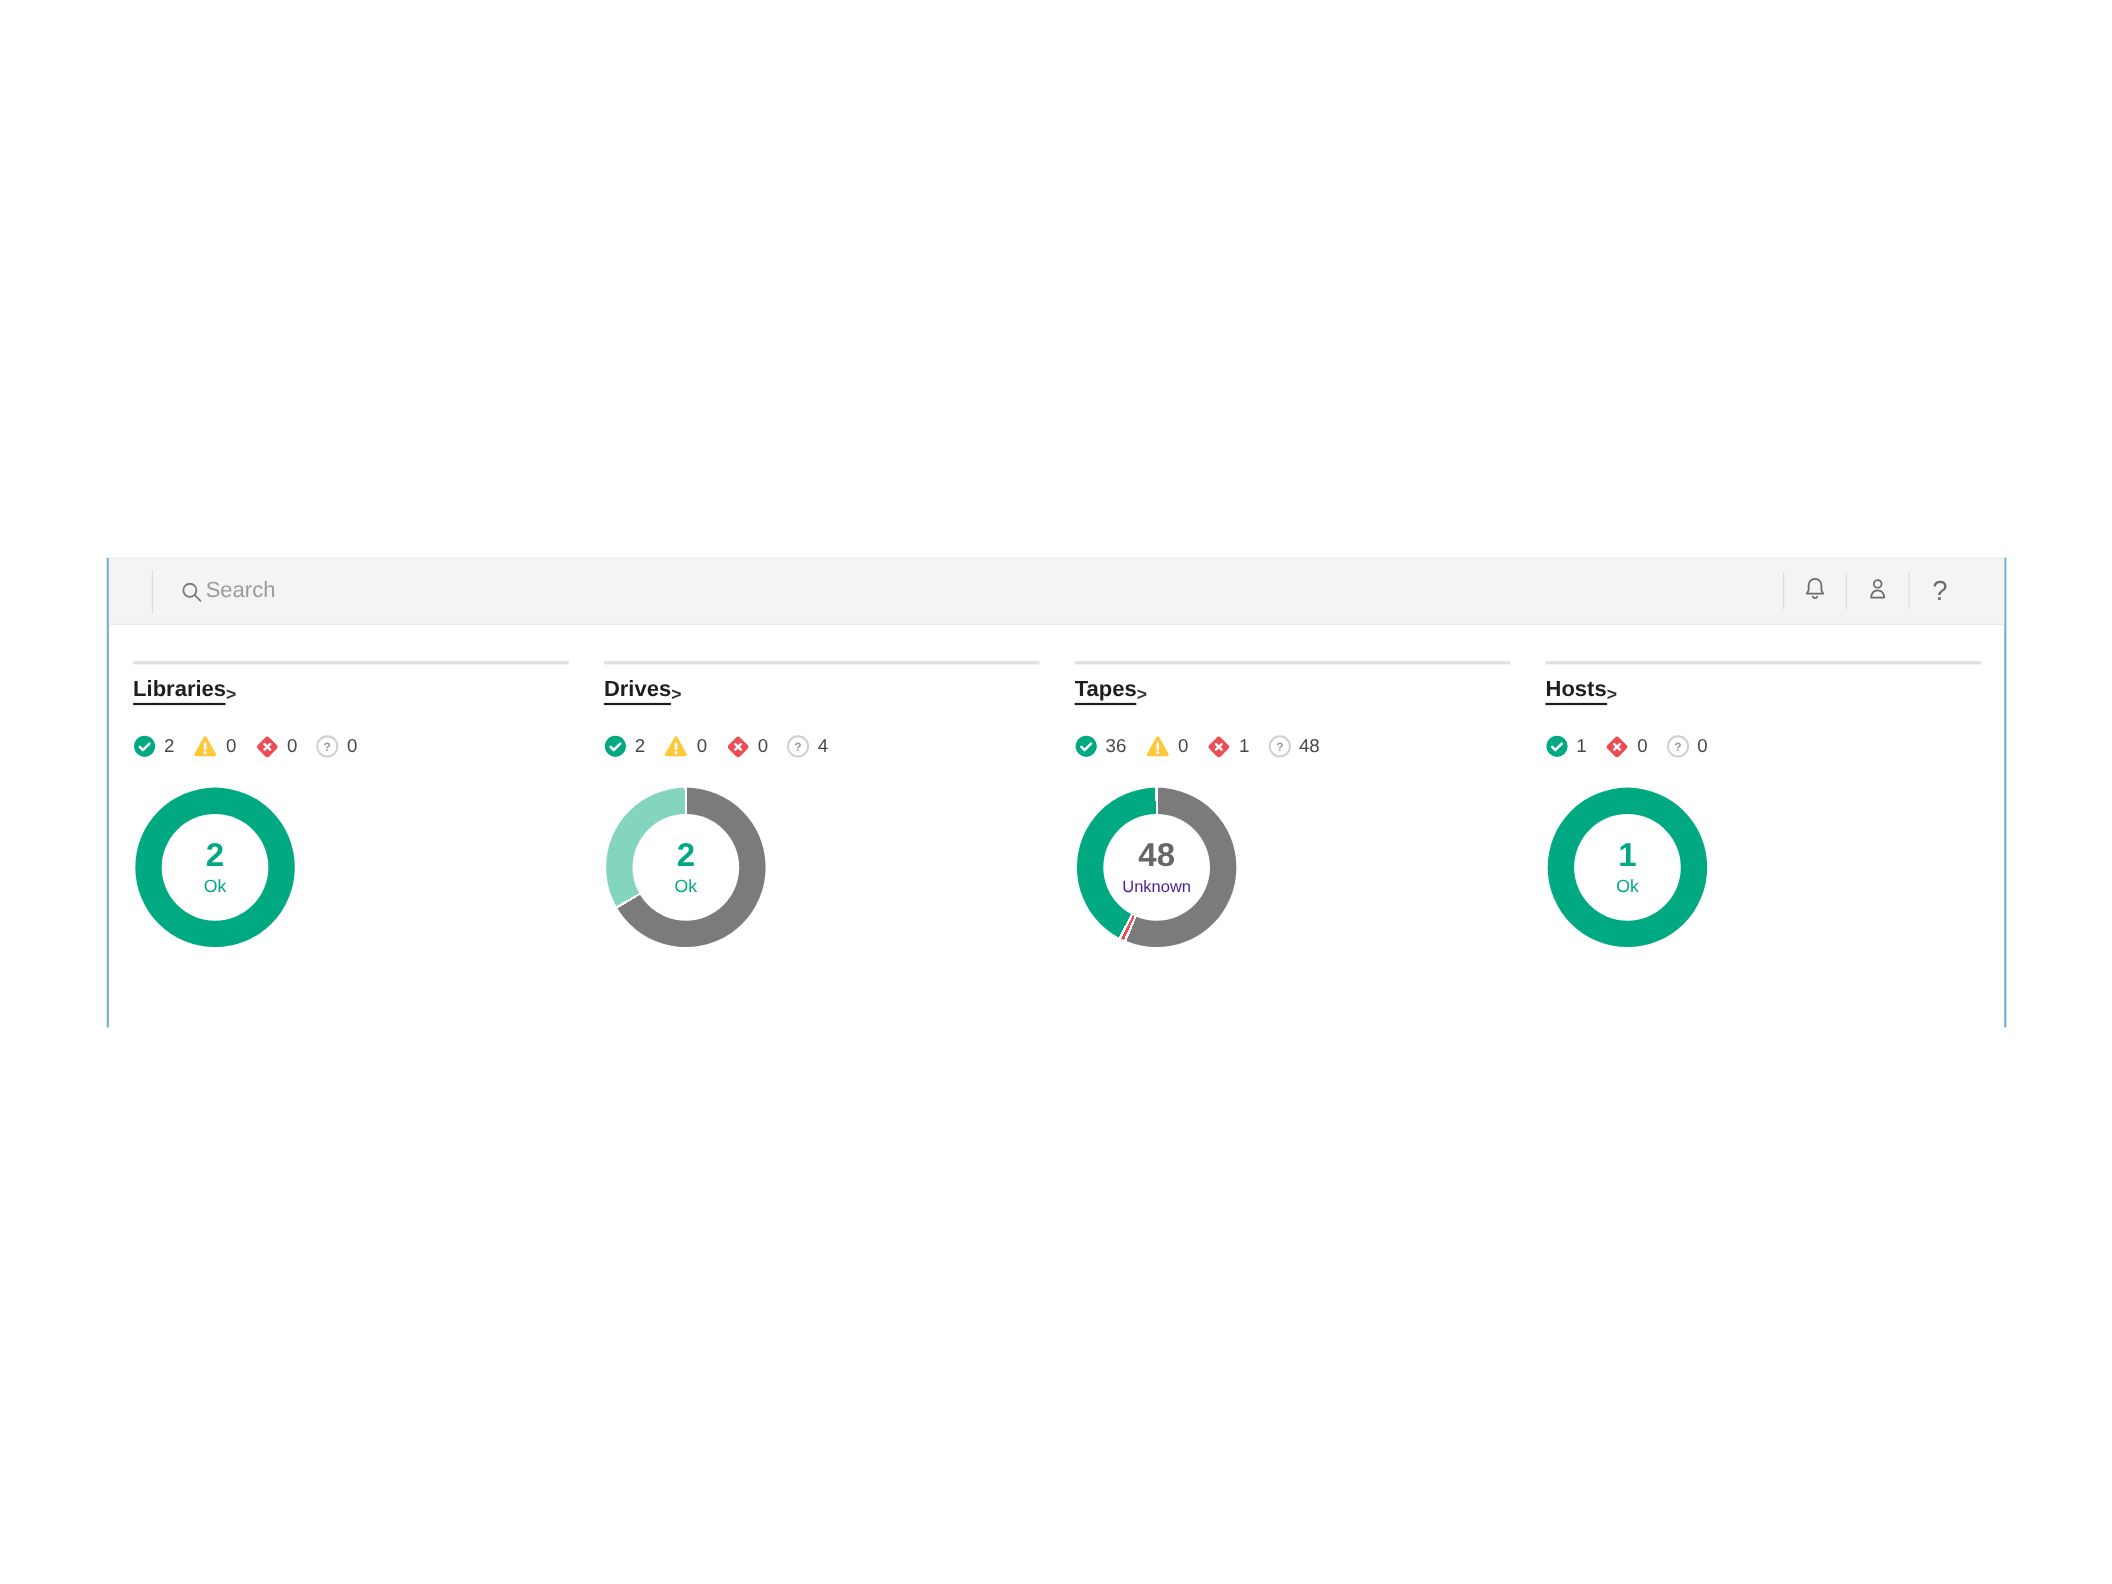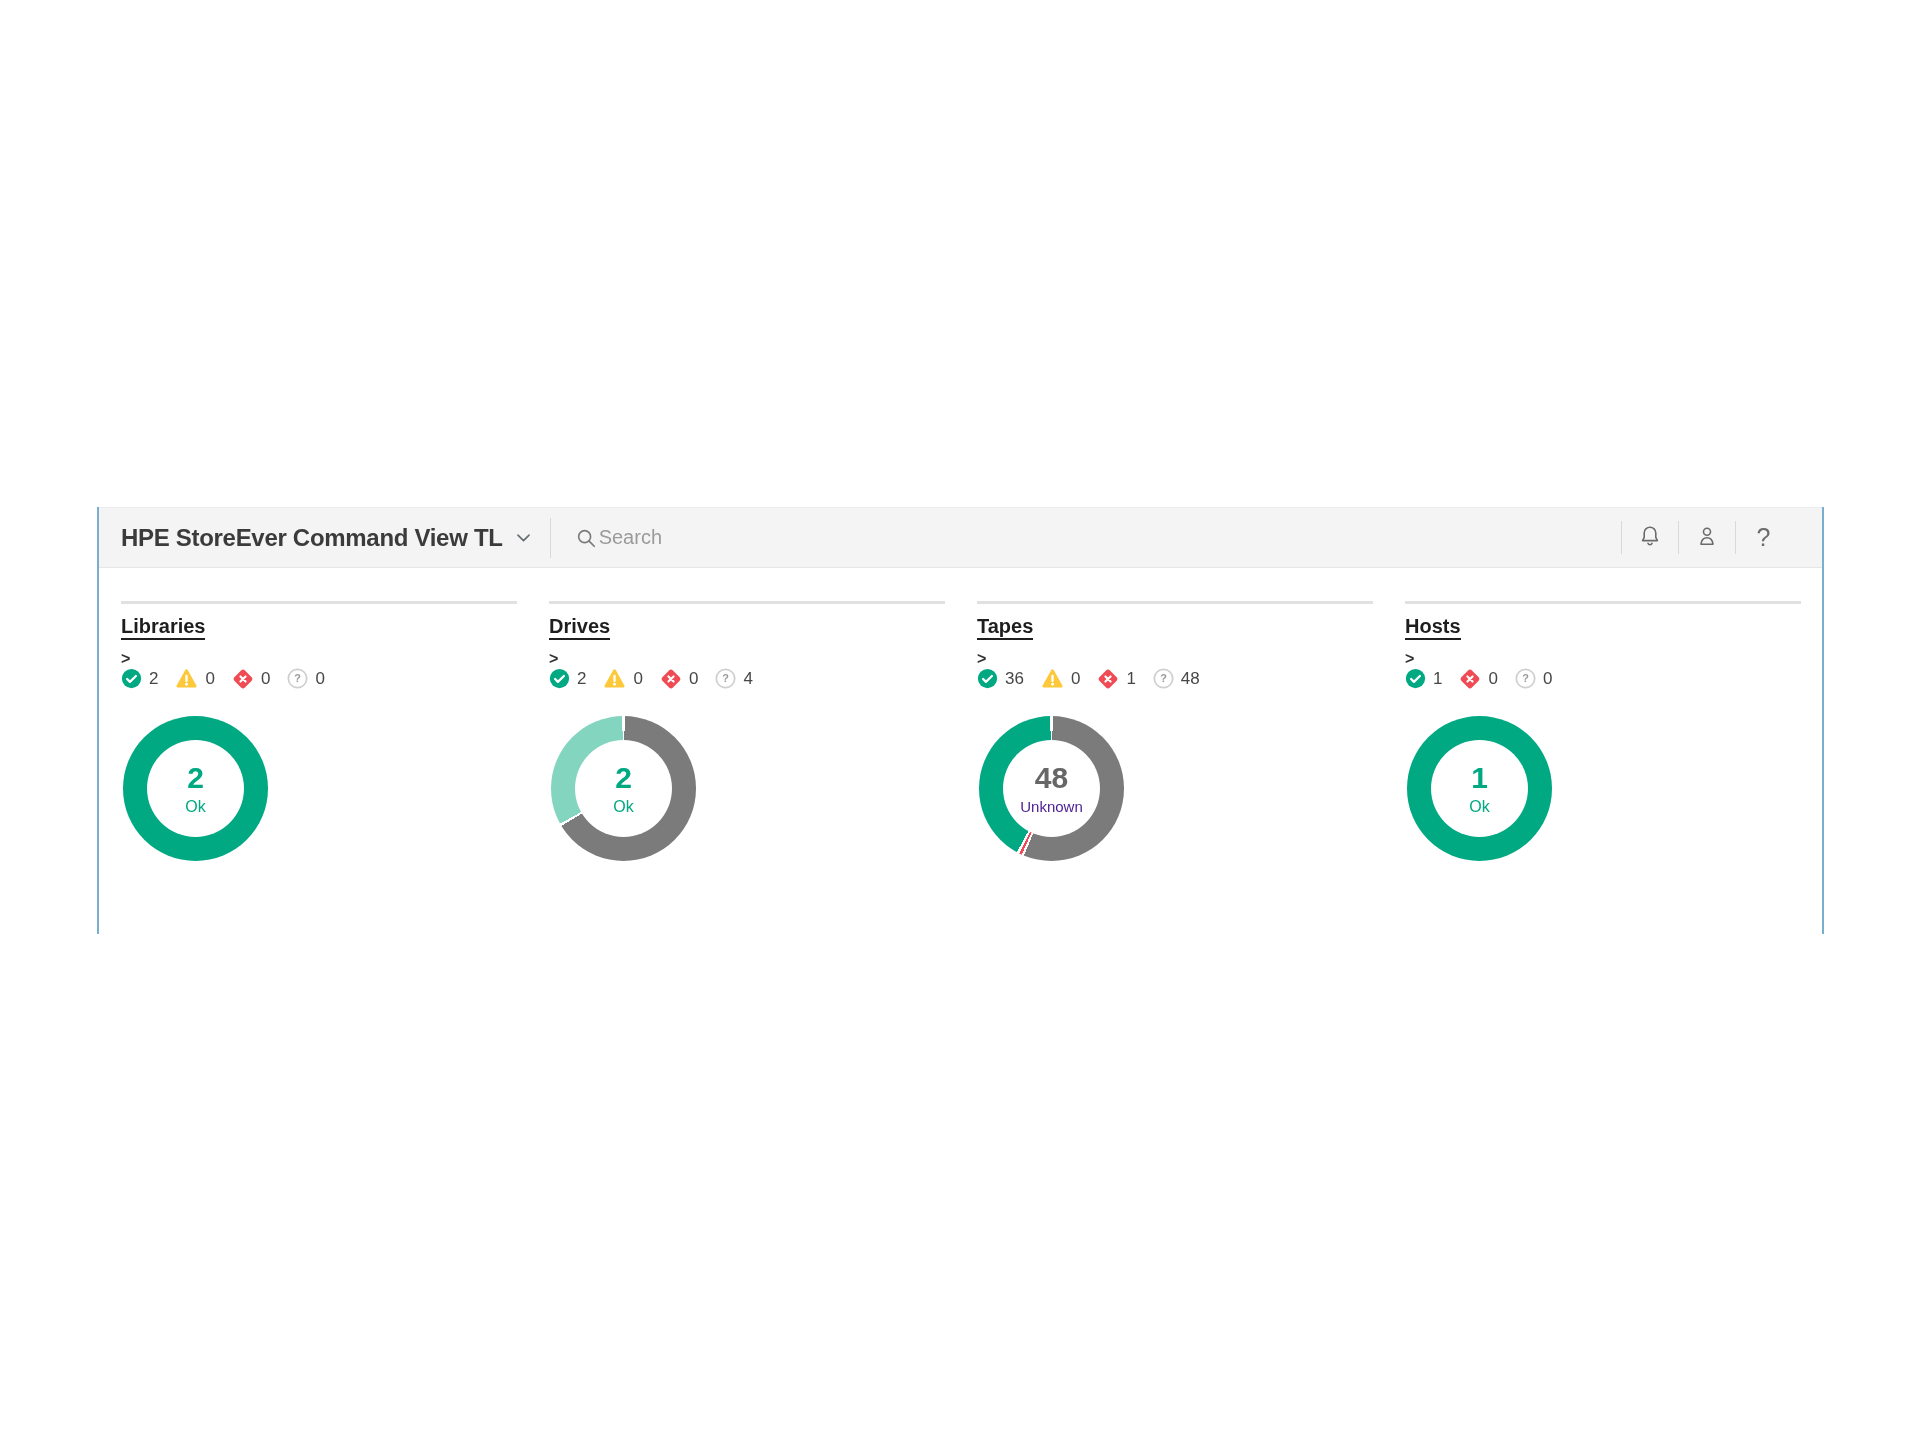--- a/index.html
+++ b/index.html
@@ -68,21 +68,21 @@
   }
   .breadcrumb { font-size: 19px; font-weight: bold; color: #30363a; }
   
   .content {
     padding: 33px 21px 0 22px;
     display: grid;
     grid-template-columns: repeat(4, 1fr);
     column-gap: 32px;
   }
   .panel-rule { height: 3px; background: #e1e1e1; margin-bottom: 11px; }
-  .panel-title-row { display: flex; align-items: flex-start; gap: 10px; height: 26px; flex-direction: column; }
+  .panel-title-row { display: flex; align-items: flex-end; height: 26px; }
   .panel-title {
     font-size: 20px; font-weight: bold; color: #1e1e1e;
     border-bottom: 2px solid #1e1e1e; padding-bottom: 1px;
     cursor: pointer; line-height: 1.1;
   }
   .panel-arrow { font-size: 16px; font-weight: bold; color: #333; }
   .status-row { display: flex; align-items: center; margin-top: 26px; height: 23px; }
   .badge { display: flex; align-items: center; margin-right: 7px; }
   .count { font-size: 17px; color: #474747; margin-right: 17px; }
   .donut-wrap { margin-top: 26px; }
@@ -101,28 +101,20 @@
   .center-green .donut-num, .center-green .donut-label { color: #01a982; }
   .center-gray .donut-num { color: #676767; }
   .center-gray .donut-label { color: #4c1d95; font-size: 15px; }
 </style>
 </head>
 <body>
 
 <div class="app">
 
   <div class="header">
-    <div class="title-group">
-      <span class="app-title">HPE StoreEver Command View TL</span>
-      <span class="title-chevron">
-        <svg width="19" height="19" viewBox="0 0 24 24" fill="none" stroke="#666c70" stroke-width="2" stroke-linecap="round" stroke-linejoin="round">
-            <path d="M5 9l7 7 7-7"></path>
-          </svg>
-      </span>
-    </div>
     <div class="header-divider"></div>
     <div class="search">
       <span class="search-icon">
         <svg width="22" height="22" viewBox="0 0 24 24" fill="none" stroke="#7a7a7a" stroke-width="1.8" stroke-linecap="round">
             <circle cx="10.5" cy="10.5" r="6.5"></circle>
             <line x1="15.4" y1="15.4" x2="21" y2="21"></line>
           </svg>
       </span>
       <input class="search-input" type="text" placeholder="Search" style="">
     </div>

